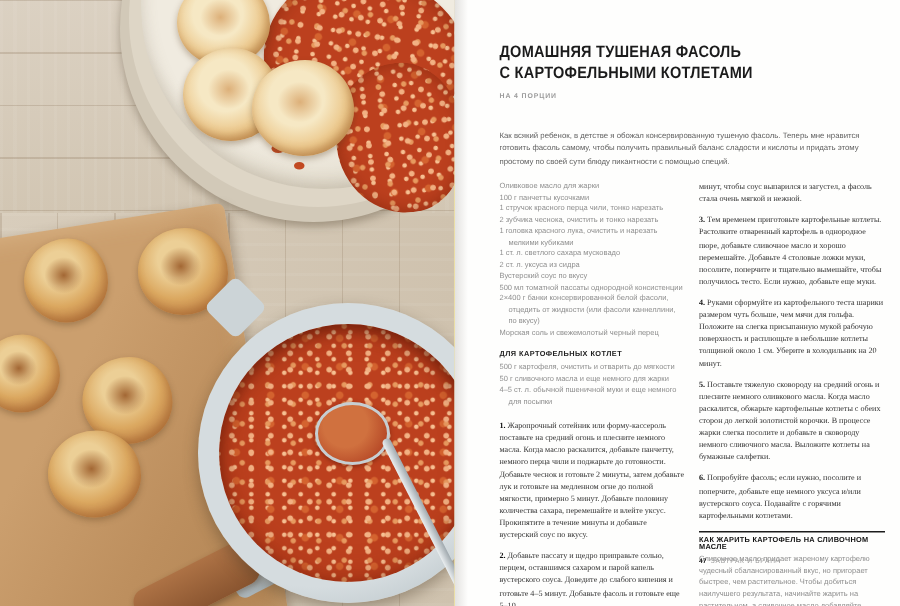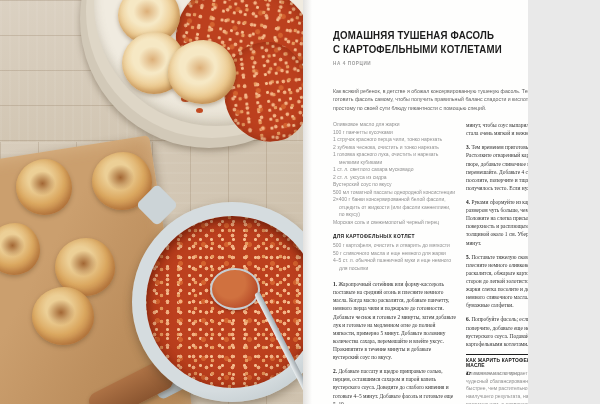--- a/index.html
+++ b/index.html
@@ -1,16 +1,16 @@
 <!DOCTYPE html>
 <html><head>
 <meta charset="utf-8">
 <style>
   html,body{margin:0;padding:0;background:#e9e9e9;}
-  .spread{position:relative;width:528px;height:404px;background:#fde047;overflow:hidden;
+  .spread{position:relative;width:600px;height:404px;background:#fde047;overflow:hidden;
           font-family:"Liberation Sans",sans-serif;}
 
   
   .photo-page{position:absolute;left:0;top:0;width:303px;height:404px;overflow:hidden;}
   .wood-top{position:absolute;left:0;top:0;width:100%;height:142px;
     background:
       repeating-linear-gradient(to bottom, rgba(125,100,72,.22) 0 1px, rgba(0,0,0,0) 1px 35px),
       repeating-linear-gradient(to right, rgba(255,255,255,.05) 0 2px, rgba(0,0,0,0) 2px 9px),
       linear-gradient(#dbd1c2,#d2c6b3);}
   .wood-bottom{position:absolute;left:0;top:142px;width:100%;height:262px;

